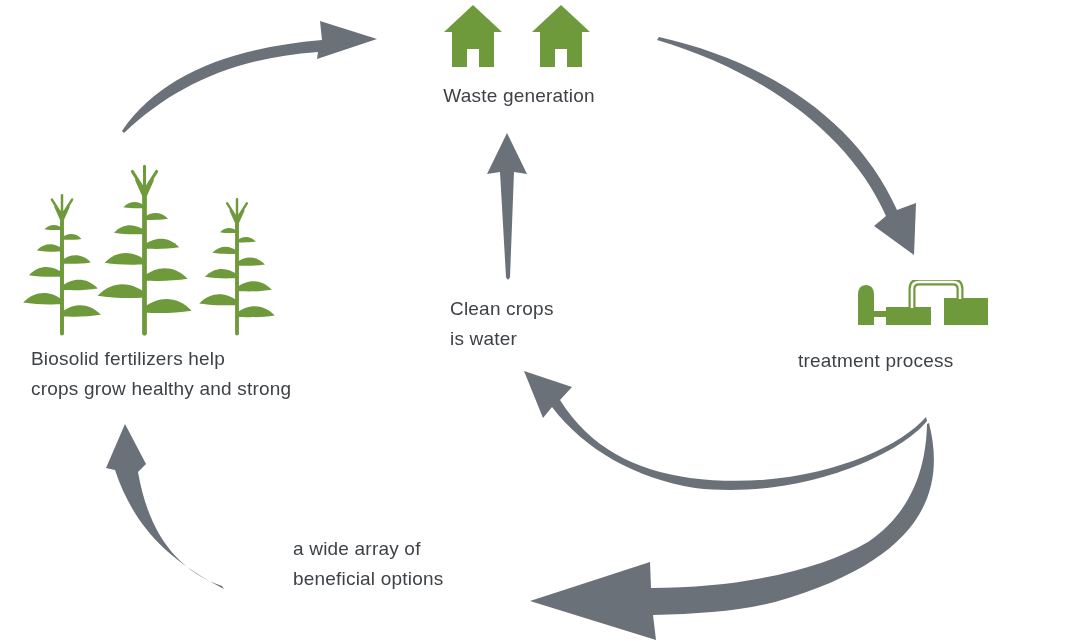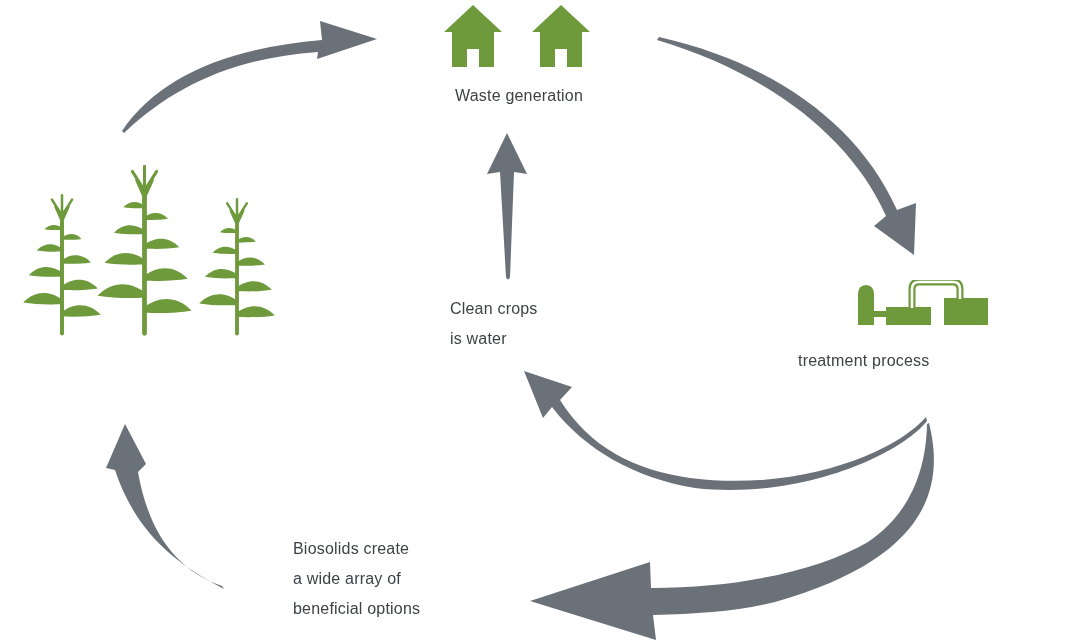--- a/index.html
+++ b/index.html
@@ -16,21 +16,21 @@
     height: 641px;
     background: var(--bg);
     overflow: hidden;
     font-family: "Liberation Sans", sans-serif;
   }
   .layer { position: absolute; left: 0; top: 0; }
   .icon-svg { position: absolute; display: block; }
   .label {
     position: absolute;
     color: var(--text);
-    font-size: 16px;
+    font-size: 19px;
     line-height: 30px;
     letter-spacing: 0.2px;
   }
   .label span { display: block; white-space: nowrap; }
   .center { text-align: center; }
 </style>
 </head>
 <body>
 
 <div class="canvas">
@@ -84,20 +84,24 @@
           <use href="#leaf" transform="translate(50,78) scale(-0.65,0.65)"></use>
           <use href="#leaf" transform="translate(50,63) scale(0.5,0.5)"></use>
           <use href="#leaf" transform="translate(50,50) scale(-0.45,0.45)"></use>
         </g>
       </g>
     </defs>
     <use href="#corn-plant" transform="translate(6,43) scale(0.72)"></use>
     <use href="#corn-plant" transform="translate(81,13) scale(0.87)"></use>
     <use href="#corn-plant" transform="translate(182,47) scale(0.70)"></use>
   </svg>
+  <div class="label" style="left:31px; top:344px">
+    <span>Biosolid fertilizers help</span>
+    <span>crops grow healthy and strong</span>
+  </div>
 
   <svg class="icon-svg" style="left:853px; top:280px; color:var(--green)" width="140" height="50" viewBox="0 0 140 50" color="#6E9A3C">
     <g fill="currentColor">
       <path d="M5,45 L5,15 Q5,5 13,5 Q21,5 21,15 L21,45 Z"></path>
       <rect x="20" y="31" width="15" height="6"></rect>
       <rect x="33" y="27" width="45" height="18"></rect>
       <rect x="91" y="18" width="44" height="27"></rect>
     </g>
     <path d="M 59,28 L 59,9 Q 59,2 66,2 L 100,2 Q 107,2 107,9 L 107,19" stroke="currentColor" stroke-width="7" fill="none"></path>
     <path d="M 59,28 L 59,9 Q 59,2 66,2 L 100,2 Q 107,2 107,9 L 107,19" stroke="#ffffff" stroke-width="2.6" fill="none"></path>
@@ -105,18 +109,17 @@
   <div class="label" style="left:798px; top:346px">
     <span>treatment process</span>
   </div>
 
   <div class="label" style="left:450px; top:294px">
     <span>Clean crops</span>
     <span>is water</span>
   </div>
 
   <div class="label" style="left:293px; top:534px">
-    <span>Biosolids create</span>
     <span>a wide array of</span>
     <span>beneficial options</span>
   </div>
 
 </div>
 
 </body></html>

